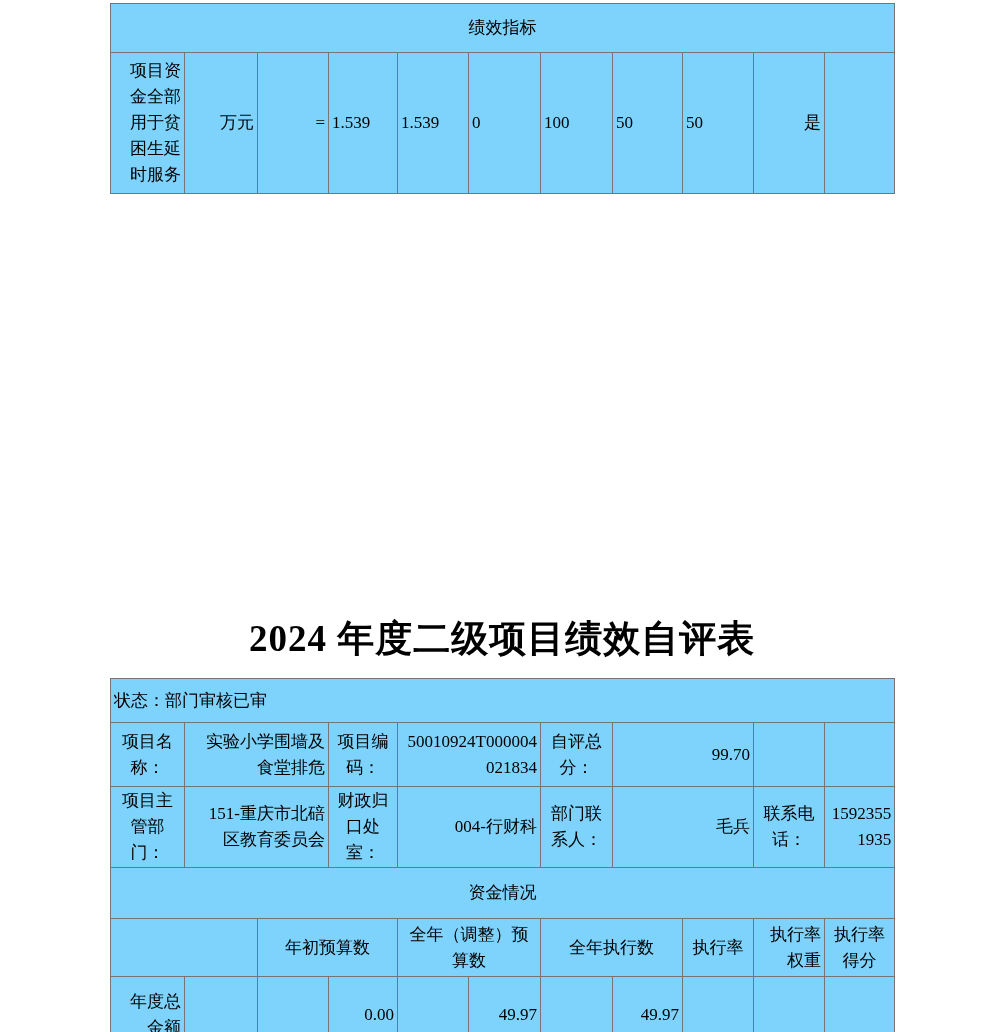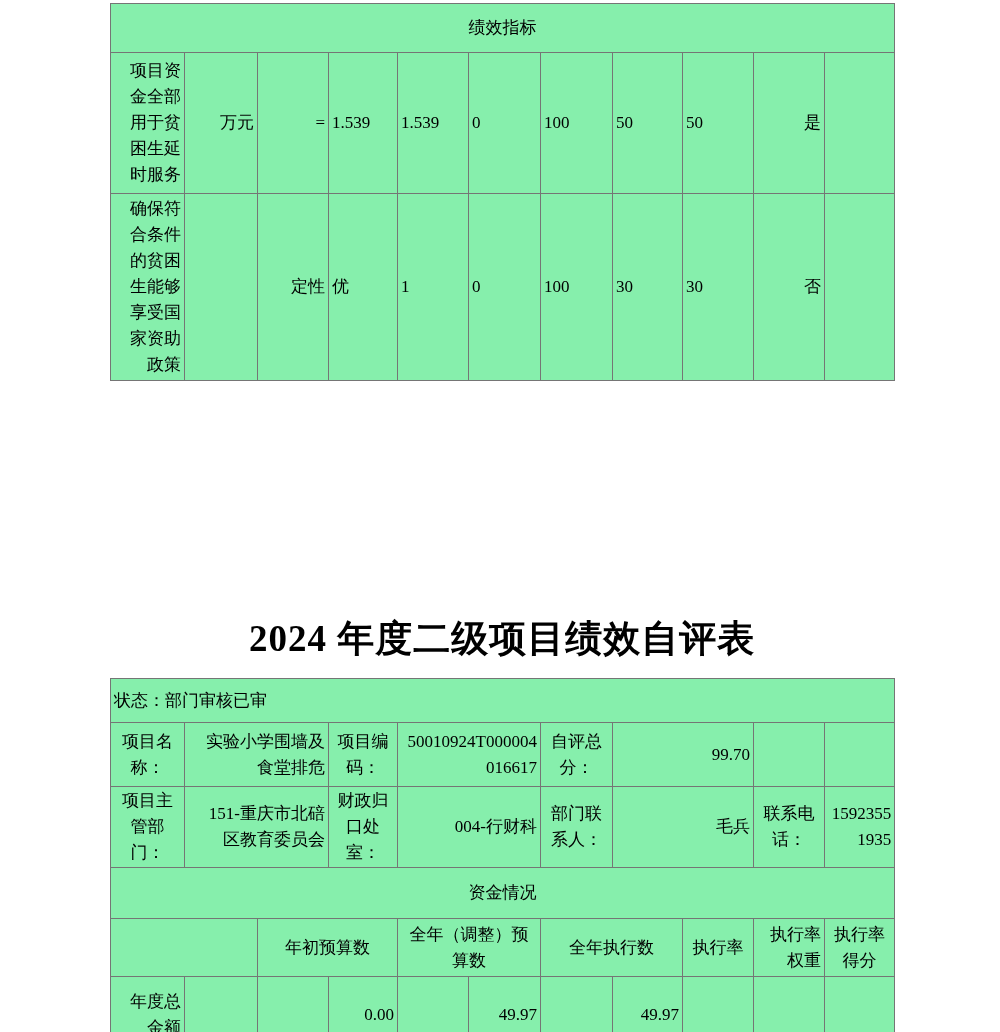--- a/index.html
+++ b/index.html
@@ -10,21 +10,21 @@
     font-family: "Liberation Serif", "DejaVu Serif", serif;
     color: #000;
     position: relative;
   }
   table {
     border-collapse: collapse;
     table-layout: fixed;
     width: 784px;
     position: absolute;
     left: 110px;
-    background: #86efac;
+    background: #7dd3fc;
   }
   td {
     border: 1px solid #757575;
     padding: 1px 3px;
     vertical-align: middle;
     font-size: 17px;
     line-height: 26px;
     overflow: hidden;
     word-break: break-all;
   }
@@ -74,39 +74,20 @@
     <td class="l">=</td>
     <td class="r">1.539</td>
     <td class="r">1.539</td>
     <td class="r">0</td>
     <td class="r">100</td>
     <td class="r">50</td>
     <td class="r">50</td>
     <td class="l">是</td>
     <td class="l"></td>
   </tr>
-  <tr style="height:187px">
-    <td class="l pl">确保符
-合条件
-的贫困
-生能够
-享受国
-家资助
-政策</td>
-    <td class="l"></td>
-    <td class="l">定性</td>
-    <td class="r">优</td>
-    <td class="r">1</td>
-    <td class="r">0</td>
-    <td class="r">100</td>
-    <td class="r">30</td>
-    <td class="r">30</td>
-    <td class="l">否</td>
-    <td class="l"></td>
-  </tr>
 </tbody>
   </table>
 
 <div class="doc-title">2024 年度二级项目绩效自评表</div>
 
 <table id="self-eval-table">
   <colgroup>
     <col style="width:74px">
       <col style="width:73px">
       <col style="width:71px">
@@ -124,21 +105,21 @@
     <td colspan="11" class="r">状态：部门审核已审</td>
   </tr>
   <tr style="height:64px">
     <td class="c pl">项目名
 称：</td>
     <td colspan="2" class="l pl">实验小学围墙及
 食堂排危</td>
     <td class="c pl">项目编
 码：</td>
     <td colspan="2" class="l pl">50010924T000004
-016617</td>
+021834</td>
     <td class="c pl">自评总
 分：</td>
     <td colspan="2" class="l">99.70</td>
     <td></td>
     <td></td>
   </tr>
   <tr style="height:80px">
     <td class="c pl">项目主
 管部
 门：</td>

